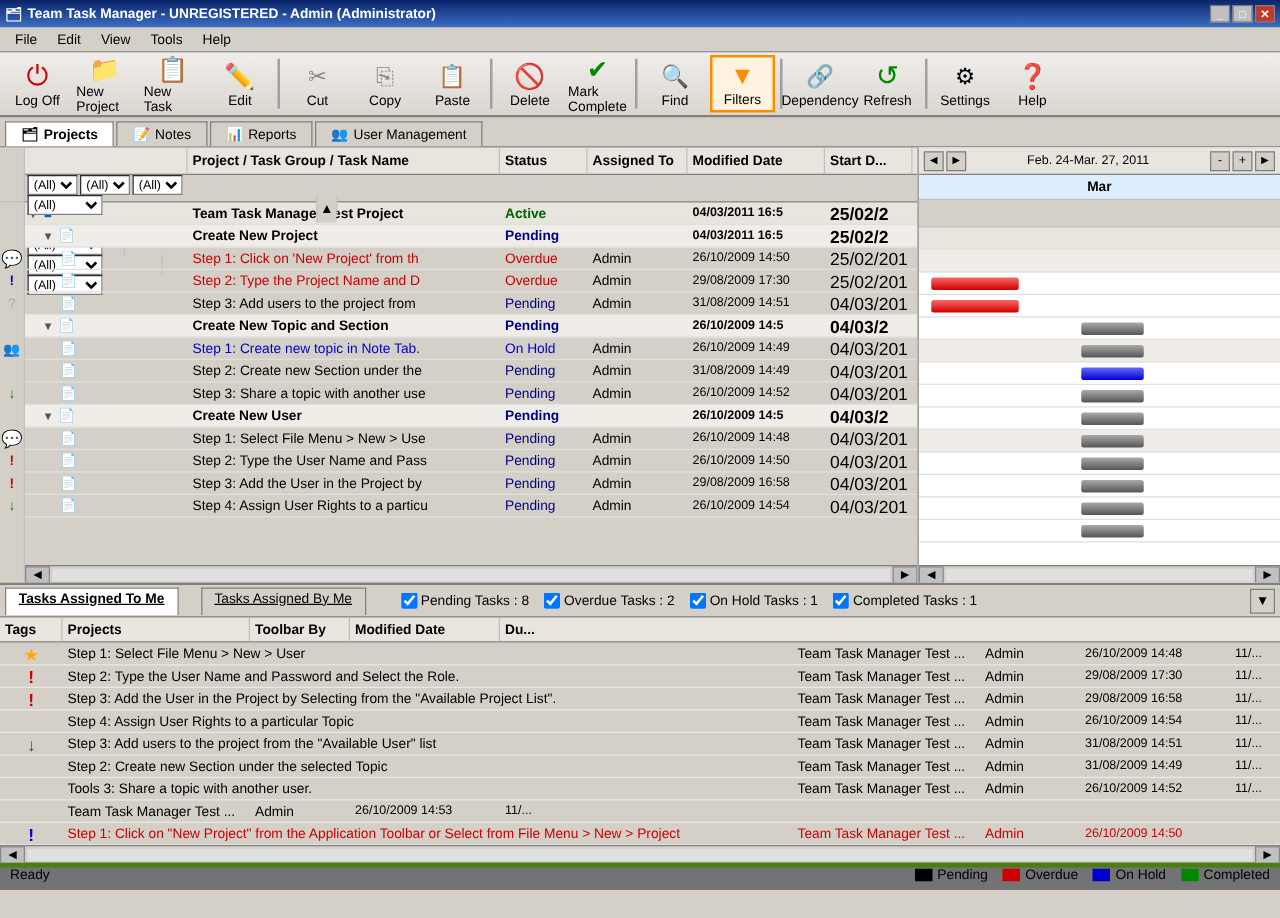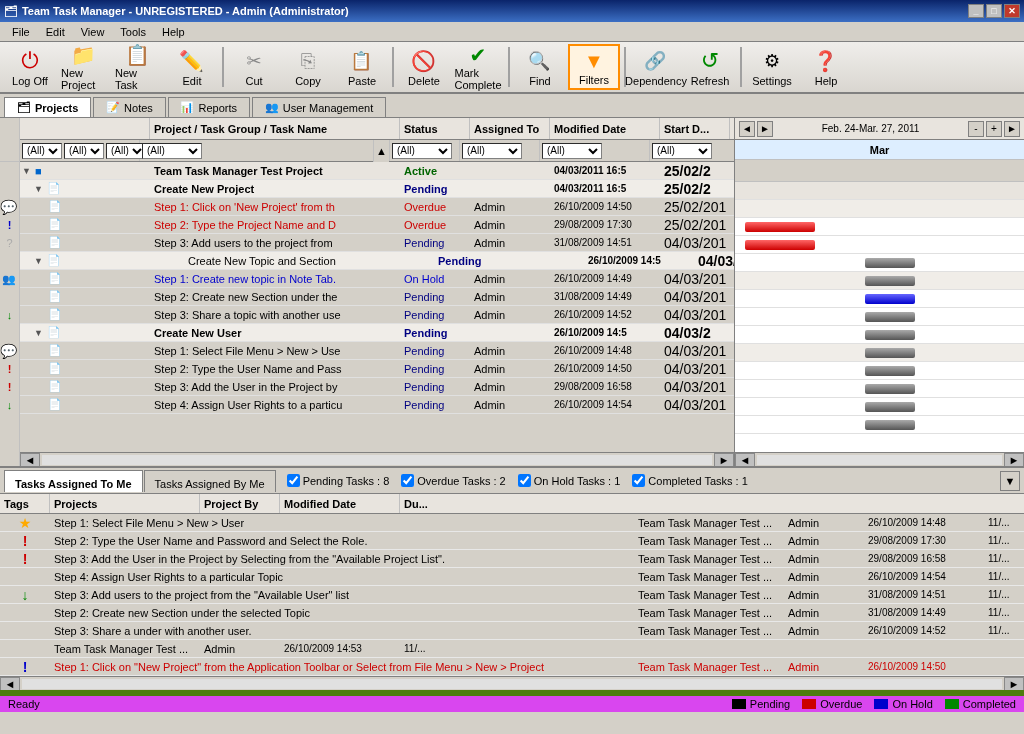--- a/index.html
+++ b/index.html
@@ -127,20 +127,21 @@
       background: #e8e4de;
       border-bottom: 1px solid #808080;
       display: flex;
       height: 22px;
     }
     .grid-filter-row {
       background: #d4d0c8;
       display: flex;
       height: 22px;
       border-bottom: 1px solid #808080;
+      flex-direction: column;
     }
 
     .col-expander { width: 130px; min-width: 130px; border-right: 1px solid #c0c0c0; display: flex; align-items: center; padding-left: 2px; }
     .col-name { width: 250px; min-width: 250px; border-right: 1px solid #c0c0c0; display: flex; align-items: center; padding-left: 4px; font-weight: bold; }
     .col-status { width: 70px; min-width: 70px; border-right: 1px solid #c0c0c0; display: flex; align-items: center; padding-left: 4px; font-weight: bold; }
     .col-assigned { width: 80px; min-width: 80px; border-right: 1px solid #c0c0c0; display: flex; align-items: center; padding-left: 4px; font-weight: bold; }
     .col-modified { width: 110px; min-width: 110px; border-right: 1px solid #c0c0c0; display: flex; align-items: center; padding-left: 4px; font-weight: bold; }
     .col-start { width: 70px; min-width: 70px; border-right: 1px solid #c0c0c0; display: flex; align-items: center; padding-left: 4px; font-weight: bold; }
 
     .filter-select {
@@ -228,22 +229,23 @@
       padding: 0 4px;
     }
     .bottom-tab {
       height: 22px;
       padding: 2px 10px;
       border: 1px solid #808080;
       border-bottom: none;
       background: #d4d0c8;
       cursor: pointer;
       display: flex;
-      align-items: flex-end;
-      margin-right: 1px;
+      align-items: flex-start;
+      margin-right: 18px;
+      text-decoration: underline;
     }
     .bottom-tab.active { background: white; font-weight: bold; }
 
     
     .status-checks {
       display: flex;
       align-items: center;
       gap: 12px;
       padding: 0 10px;
       font-size: 10px;
@@ -292,24 +294,24 @@
     .btl-cell-tags { width: 50px; min-width: 50px; display: flex; align-items: center; justify-content: center; }
     .btl-cell-name { flex: 1; overflow: hidden; text-overflow: ellipsis; white-space: nowrap; padding-left: 4px; }
     .btl-cell-project { width: 150px; min-width: 150px; overflow: hidden; text-overflow: ellipsis; white-space: nowrap; padding-left: 4px; }
     .btl-cell-assignedby { width: 80px; min-width: 80px; padding-left: 4px; }
     .btl-cell-modified { width: 120px; min-width: 120px; padding-left: 4px; font-size: 10px; }
     .btl-cell-due { width: 40px; min-width: 40px; padding-left: 4px; font-size: 10px; }
 
     
     .status-bar {
       height: 22px;
-      background: #d946ef;
-      border-top: 6px solid #4d7c0f;
-      display: flex;
-      align-items: center;
+      background: #737373;
+      border-top: 4px solid #4d7c0f;
+      display: flex;
+      align-items: flex-start;
       padding: 0 8px;
       justify-content: space-between;
     }
     .status-bar-legend {
       display: flex;
       align-items: center;
       gap: 12px;
     }
     .legend-item { display: flex; align-items: center; gap: 4px; }
     .legend-box { width: 14px; height: 10px; }
@@ -606,21 +608,21 @@
         <div class="row-modified">31/08/2009 14:51</div>
         <div class="row-start">04/03/201</div>
       </div>
 
       <div class="task-row group-row">
         <div class="row-expander" style="width:120px; padding-left:14px;">
           <span class="expand-arrow">▼</span>
           <span style="width:4px;"></span>
           <span style="color:#666;">📄</span>
         </div>
-        <div class="row-name" style="font-weight:normal;margin-left:34px;">Create New Topic and Section</div>
+        <div class="row-name" style="font-weight:bold;">Create New Topic and Section</div>
         <div class="row-status status-pending">Pending</div>
         <div class="row-assigned"></div>
         <div class="row-modified">26/10/2009 14:5</div>
         <div class="row-start">04/03/2</div>
       </div>
 
       <div class="task-row">
         <div class="row-expander" style="width:120px; padding-left:28px;">
           <span style="color:#666;">📄</span>
         </div>
@@ -816,21 +818,21 @@
       </label>
     </div>
     <div class="bottom-expand-btn">▼</div>
   </div>
 
   <div class="bottom-task-list">
 
     <div class="btl-header">
       <div class="btl-col-tags">Tags</div>
       <div class="btl-col-project">Projects</div>
-      <div class="btl-col-assignedby">Project By</div>
+      <div class="btl-col-assignedby">Toolbar By</div>
       <div class="btl-col-modified">Modified Date</div>
       <div class="btl-col-due">Du...</div>
     </div>
 
     <div class="btl-rows">
 
       <div class="btl-row">
         <div class="btl-cell-tags">
             <span class="tag-star">★</span>
           </div>
@@ -887,21 +889,21 @@
         <div class="btl-cell-tags"></div>
         <div class="btl-cell-name">Step 2: Create new Section under the selected Topic</div>
         <div class="btl-cell-project">Team Task Manager Test ...</div>
         <div class="btl-cell-assignedby">Admin</div>
         <div class="btl-cell-modified">31/08/2009 14:49</div>
         <div class="btl-cell-due">11/...</div>
       </div>
 
       <div class="btl-row">
         <div class="btl-cell-tags"></div>
-        <div class="btl-cell-name">Step 3: Share a under with another user.</div>
+        <div class="btl-cell-name">Tools 3: Share a topic with another user.</div>
         <div class="btl-cell-project">Team Task Manager Test ...</div>
         <div class="btl-cell-assignedby">Admin</div>
         <div class="btl-cell-modified">26/10/2009 14:52</div>
         <div class="btl-cell-due">11/...</div>
       </div>
 
       <div class="btl-row">
         <div class="btl-cell-tags"></div>
         <div class="btl-cell-project">Team Task Manager Test ...</div>
         <div class="btl-cell-assignedby">Admin</div>

